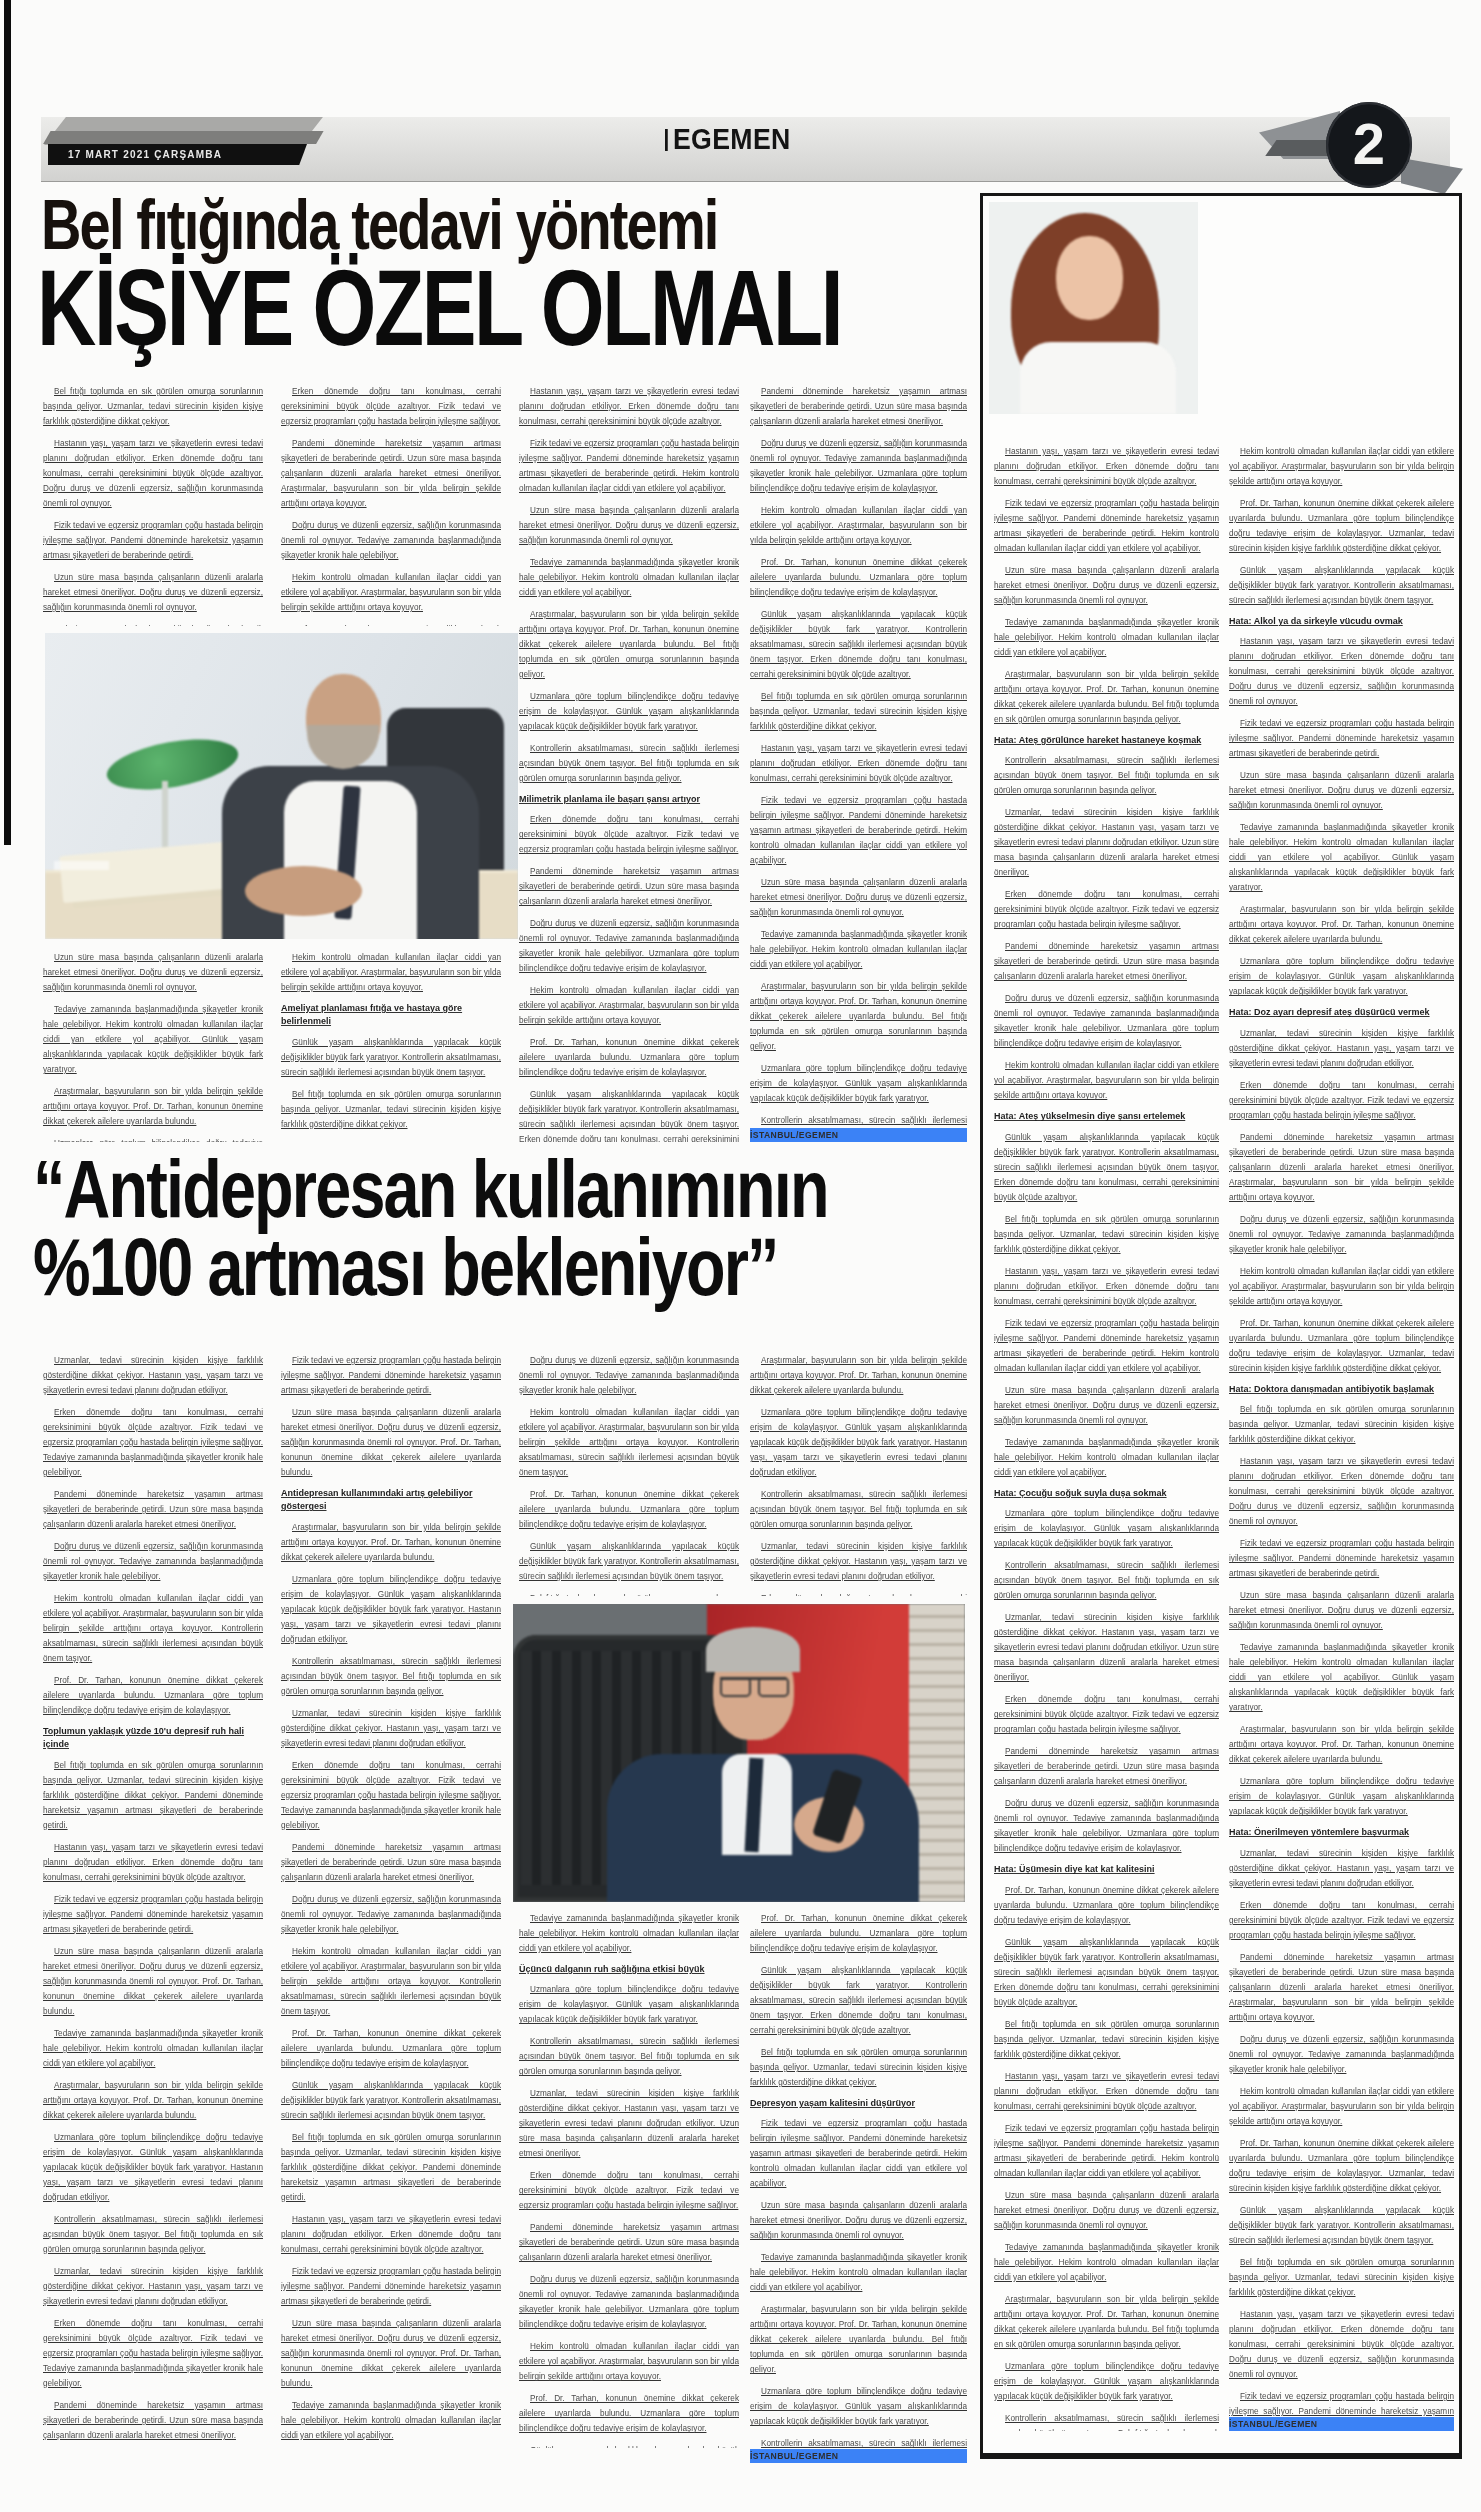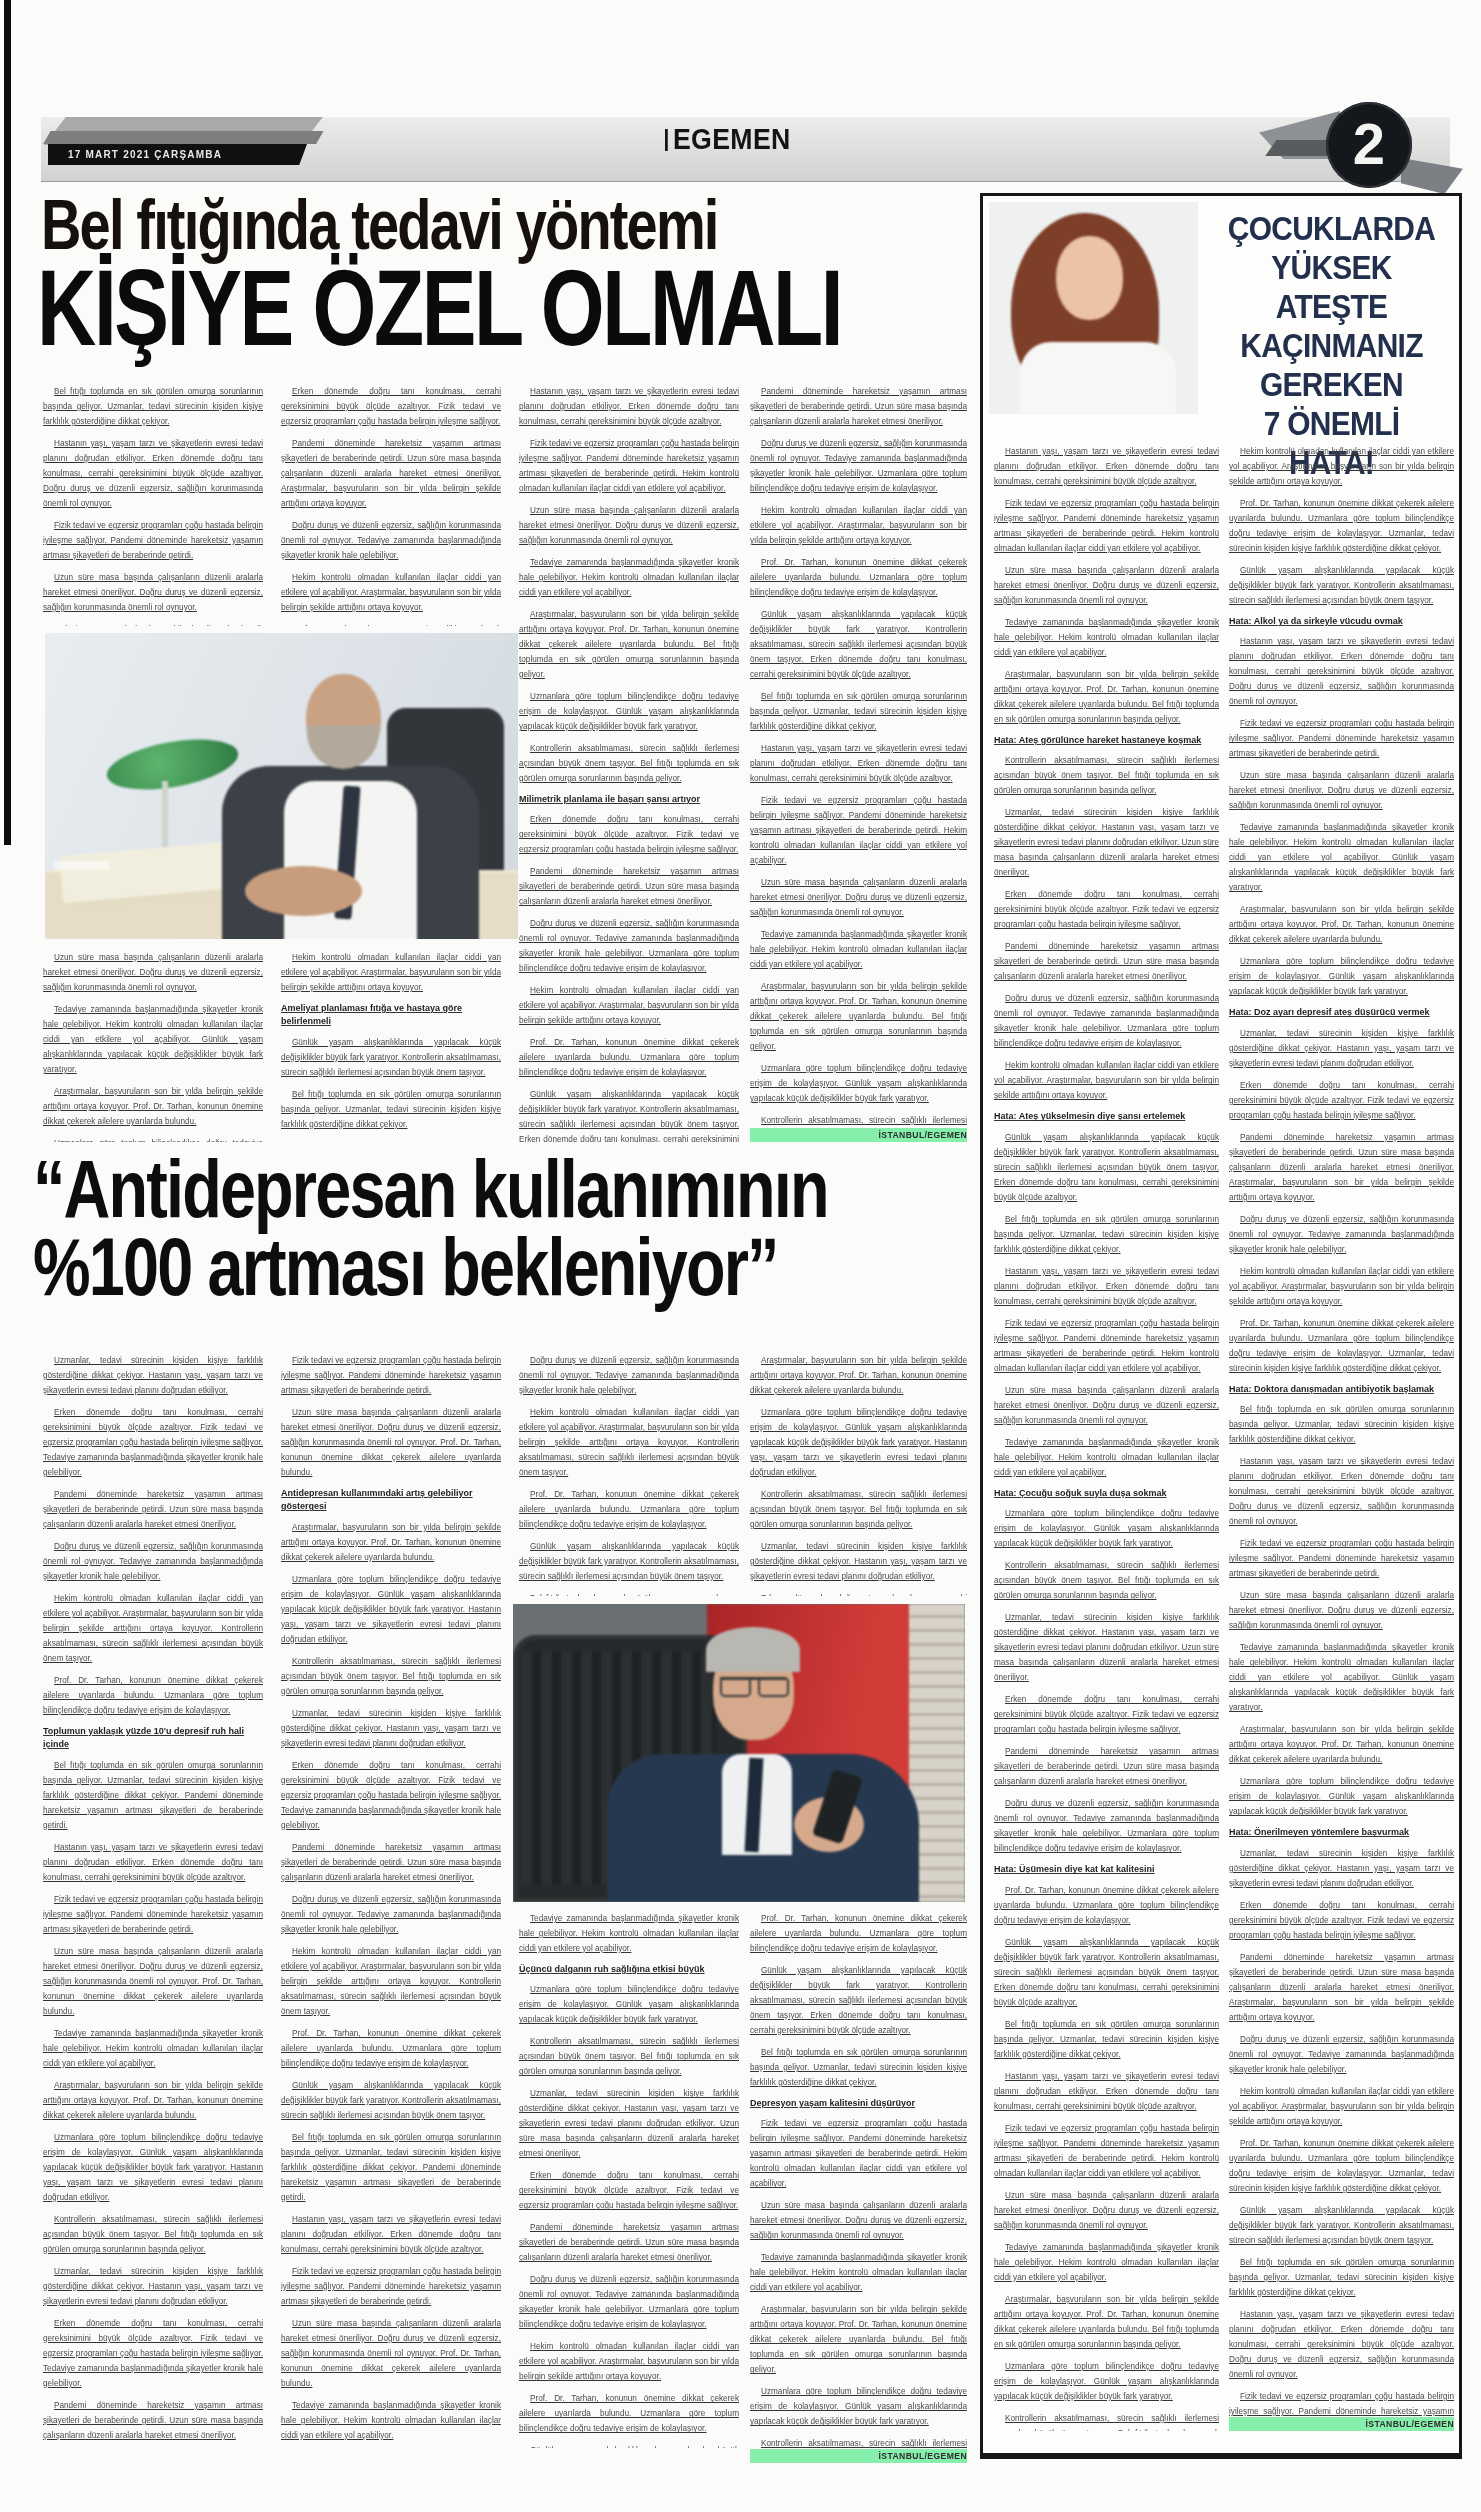--- a/index.html
+++ b/index.html
@@ -41,22 +41,22 @@
   .a2-head1{position:absolute;left:33px;top:1150px;font-size:81px;line-height:78px;font-weight:bold;
         color:#0d0d0d;letter-spacing:-2.3px;transform:scaleX(.8);transform-origin:left;white-space:nowrap;}
   .a2-head2{position:absolute;left:33px;top:1228px;font-size:81px;line-height:78px;font-weight:bold;
         color:#0d0d0d;letter-spacing:-2.3px;transform:scaleX(.8);transform-origin:left;white-space:nowrap;}
   
   .colbox{position:absolute;overflow:hidden;text-decoration:underline;}
   .colbox p{margin:0 0 7px;font-size:8.2px;line-height:15px;text-align:justify;color:#4b4b4b;
         text-indent:11px;filter:blur(0.3px);}
   .colbox .sub{margin:3.1px 0 6.2px;font-size:9px;line-height:13.3px;font-weight:bold;color:#1f1f1f;
         filter:blur(0.2px);}
-  .colbox .by{position:absolute;bottom:0;left:0;right:0;background:#86efac;padding:2.3px 0 1.6px;
-        font-size:8.6px;font-weight:bold;color:#2d2d2d;letter-spacing:0.4px;text-align:right;}
+  .colbox .by{position:absolute;bottom:0;left:0;right:0;background:#3b82f6;padding:2.3px 0 1.6px;
+        font-size:8.6px;font-weight:bold;color:#2d2d2d;letter-spacing:0.4px;}
   #a1c1a{left:43px;top:384px;width:220px;height:242px;}
   #a1c2a{left:281px;top:384px;width:220px;height:242px;}
   #a1c1b{left:43px;top:950px;width:220px;height:192px;}
   #a1c2b{left:281px;top:950px;width:220px;height:192px;}
   #a1c3{left:519px;top:384px;width:220px;height:758px;}
   #a1c4{left:750px;top:384px;width:217px;height:758px;}
   #a2c1{left:43px;top:1353px;width:220px;height:1092px;}
   #a2c2{left:281px;top:1353px;width:220px;height:1092px;}
   #a2c3a{left:519px;top:1353px;width:220px;height:243px;}
   #a2c4a{left:750px;top:1353px;width:217px;height:243px;}
@@ -342,28 +342,20 @@
     </div>
 
   <div class="sidebar">
     <div class="photo3">
       <div class="inner">
         <div class="p3-hair"></div>
         <div class="p3-face"></div>
         <div class="p3-coat"></div>
       </div>
     </div>
-    <div class="sb-headline">
-        <div>ÇOCUKLARDA</div>
-        <div>YÜKSEK</div>
-        <div>ATEŞTE</div>
-        <div>KAÇINMANIZ</div>
-        <div>GEREKEN</div>
-        <div>7 ÖNEMLİ HATA!</div>
-      </div>
     <div id="sbc1" class="colbox">
         <p>Hastanın yaşı, yaşam tarzı ve şikayetlerin evresi tedavi planını doğrudan etkiliyor. Erken dönemde doğru tanı konulması, cerrahi gereksinimini büyük ölçüde azaltıyor.</p>
         <p>Fizik tedavi ve egzersiz programları çoğu hastada belirgin iyileşme sağlıyor. Pandemi döneminde hareketsiz yaşamın artması şikayetleri de beraberinde getirdi. Hekim kontrolü olmadan kullanılan ilaçlar ciddi yan etkilere yol açabiliyor.</p>
         <p>Uzun süre masa başında çalışanların düzenli aralarla hareket etmesi öneriliyor. Doğru duruş ve düzenli egzersiz, sağlığın korunmasında önemli rol oynuyor.</p>
         <p>Tedaviye zamanında başlanmadığında şikayetler kronik hale gelebiliyor. Hekim kontrolü olmadan kullanılan ilaçlar ciddi yan etkilere yol açabiliyor.</p>
         <p>Araştırmalar, başvuruların son bir yılda belirgin şekilde arttığını ortaya koyuyor. Prof. Dr. Tarhan, konunun önemine dikkat çekerek ailelere uyarılarda bulundu. Bel fıtığı toplumda en sık görülen omurga sorunlarının başında geliyor.</p>
         <div class="sub">Hata: Ateş görülünce hareket hastaneye koşmak</div>
         <p>Kontrollerin aksatılmaması, sürecin sağlıklı ilerlemesi açısından büyük önem taşıyor. Bel fıtığı toplumda en sık görülen omurga sorunlarının başında geliyor.</p>
         <p>Uzmanlar, tedavi sürecinin kişiden kişiye farklılık gösterdiğine dikkat çekiyor. Hastanın yaşı, yaşam tarzı ve şikayetlerin evresi tedavi planını doğrudan etkiliyor. Uzun süre masa başında çalışanların düzenli aralarla hareket etmesi öneriliyor.</p>
         <p>Erken dönemde doğru tanı konulması, cerrahi gereksinimini büyük ölçüde azaltıyor. Fizik tedavi ve egzersiz programları çoğu hastada belirgin iyileşme sağlıyor.</p>

